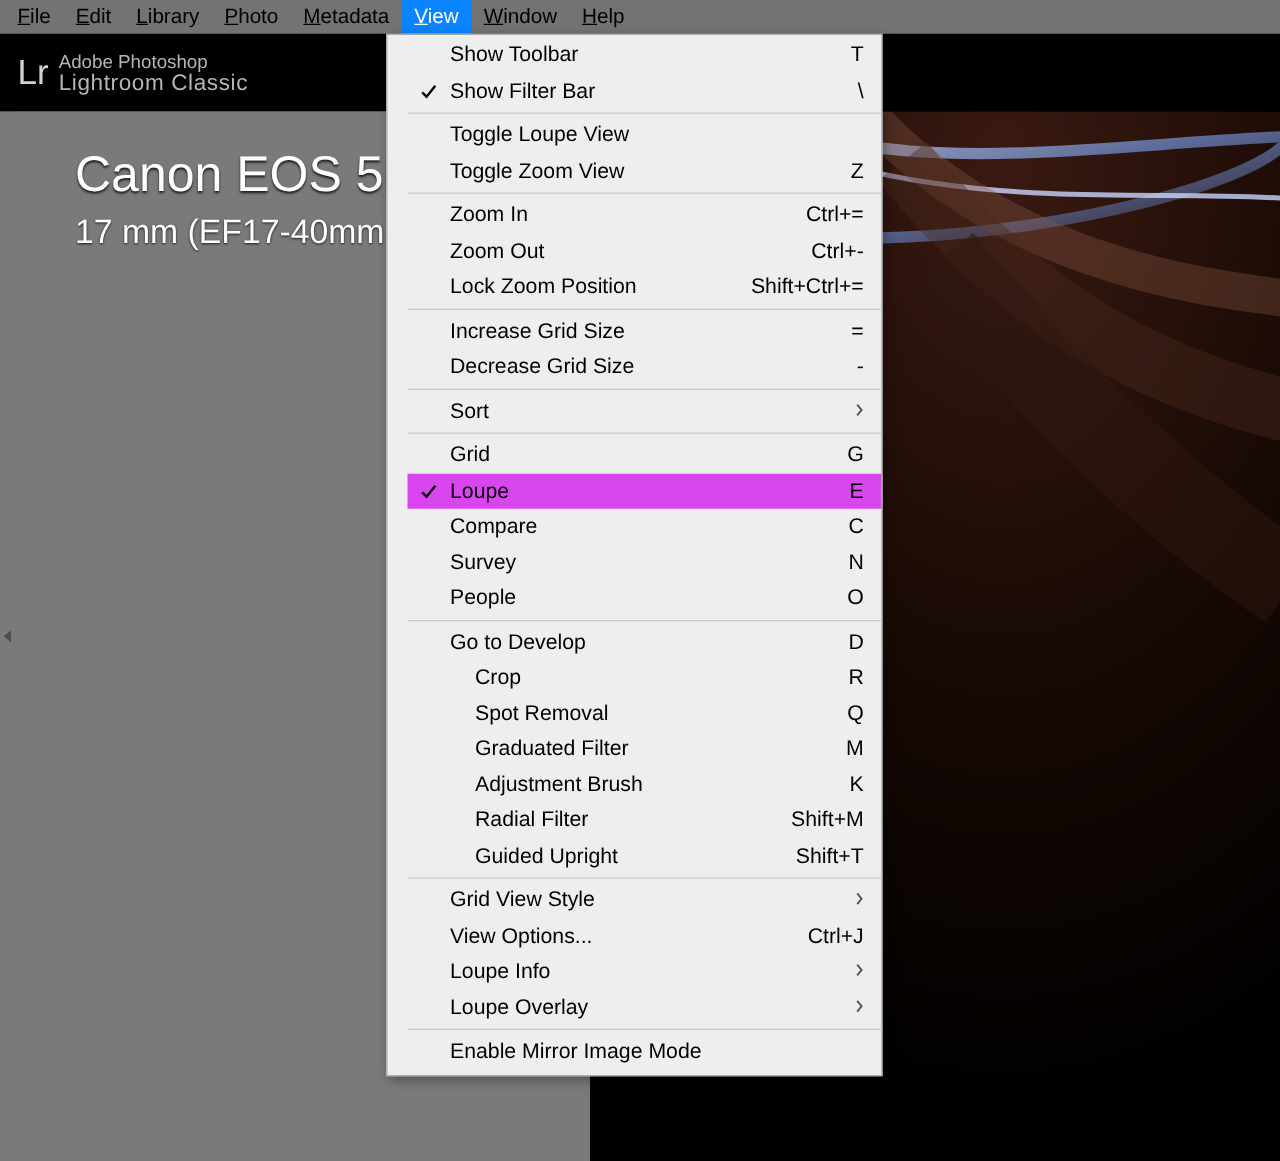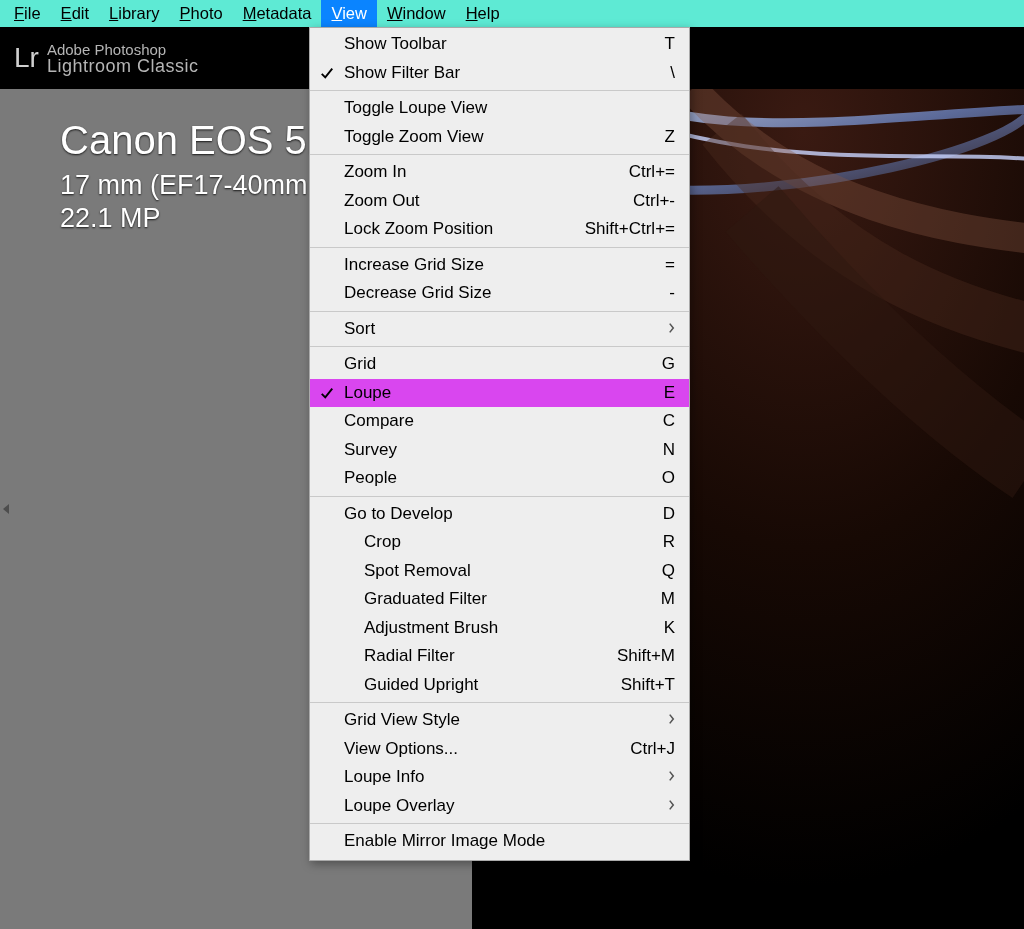--- a/index.html
+++ b/index.html
@@ -11,21 +11,21 @@
     font-family: "Segoe UI", "Helvetica Neue", Arial, sans-serif;
     background: #000;
     font-size: 16px;
   }
 
   
   .menubar {
     position: absolute;
     top: 0; left: 0; right: 0;
     height: 27px;
-    background: #5eead4;
+    background: #737373;
     display: flex;
     align-items: stretch;
     padding: 0 4px;
     font-size: 16.5px;
     color: #000;
     z-index: 10;
   }
   .menubar .item {
     padding: 0 10px;
     display: flex;
@@ -128,21 +128,21 @@
     position: absolute;
     top: 27px;
     left: 309px;
     width: 379px;
     background: #eeeeee;
     border: 1px solid #aaaaaa;
     box-shadow: 2px 3px 9px rgba(0,0,0,.35);
     z-index: 20;
     font-size: 17px;
     color: #000;
-    padding: 2px 0 4px 0;
+    padding: 2px 0 4px 16px;
   }
   .dropdown .row {
     position: relative;
     height: 28.5px;
     display: flex;
     align-items: center;
     padding: 0 14px 0 34px;
     cursor: default;
     white-space: nowrap;
   }
@@ -235,21 +235,20 @@
     <path d="M 60 -10 C 260 90, 420 60, 560 70" fill="none" stroke="#c9d4ff" stroke-width="4" opacity="0.8"></path>
     <path d="M 220 0 C 330 120, 480 140, 560 150" fill="none" stroke="#8a5a45" stroke-width="30" opacity="0.35"></path>
     <path d="M 250 40 C 360 180, 480 220, 560 240" fill="none" stroke="#4a2a1e" stroke-width="50" opacity="0.4"></path>
     <path d="M 280 120 C 400 260, 500 340, 560 380" fill="none" stroke="#2e170f" stroke-width="70" opacity="0.5"></path>
   </svg>
 </div>
 
 <div class="infooverlay">
   <div class="line1">Canon EOS 5D</div>
   <div class="line2">17 mm (EF17-40mm</div>
-  <div class="line3">22.1 MP</div>
 </div>
 
 <div class="dropdown" id="dropdown">
     <div class="row">
       <span class="label">Show Toolbar</span>
       <span class="shortcut">T</span>
     </div>
     <div class="row">
       <span class="check">
         <svg viewBox="0 0 16 16">

